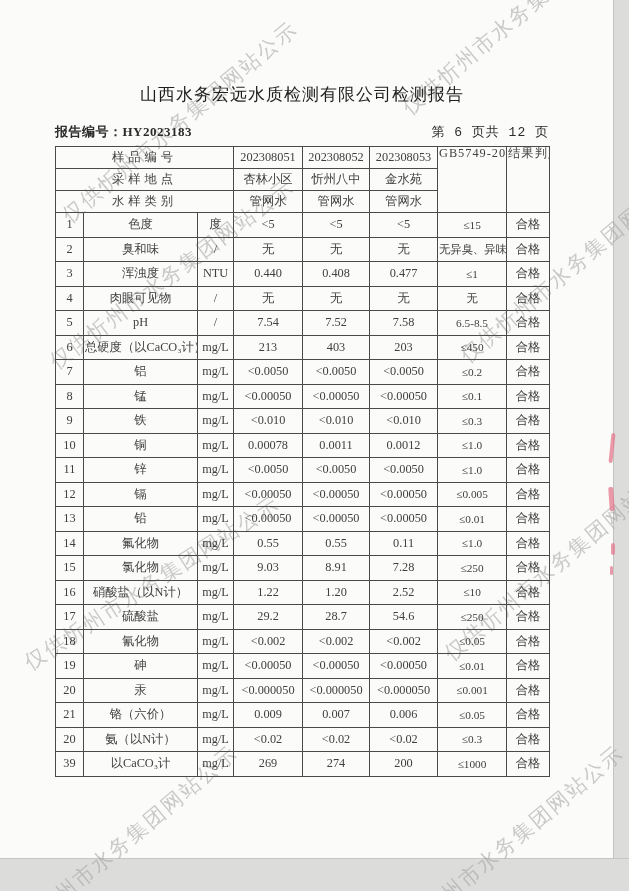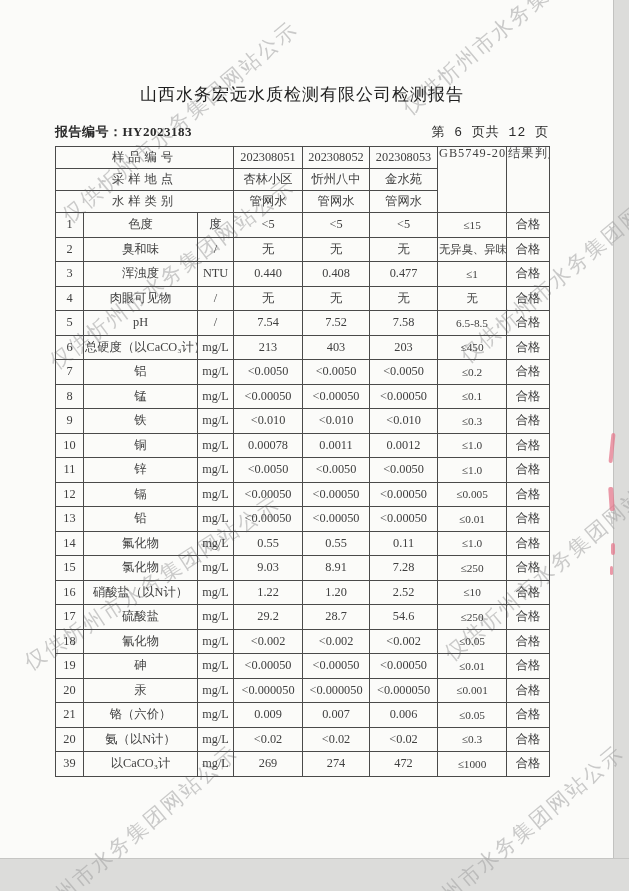--- a/index.html
+++ b/index.html
@@ -393,20 +393,20 @@
           <td class="c-val">&lt;0.02</td>
           <td class="c-limit">≤0.3</td>
           <td class="c-result">合格</td>
         </tr>
           <tr>
           <td class="c-no">39</td>
           <td class="c-name">以CaCO₃计</td>
           <td class="c-unit">mg/L</td>
           <td class="c-val">269</td>
           <td class="c-val">274</td>
-          <td class="c-val">472</td>
+          <td class="c-val">200</td>
           <td class="c-limit">≤1000</td>
           <td class="c-result">合格</td>
         </tr>
         </tbody>
     </table>
   </div>
 </div>
 
 </body></html>

